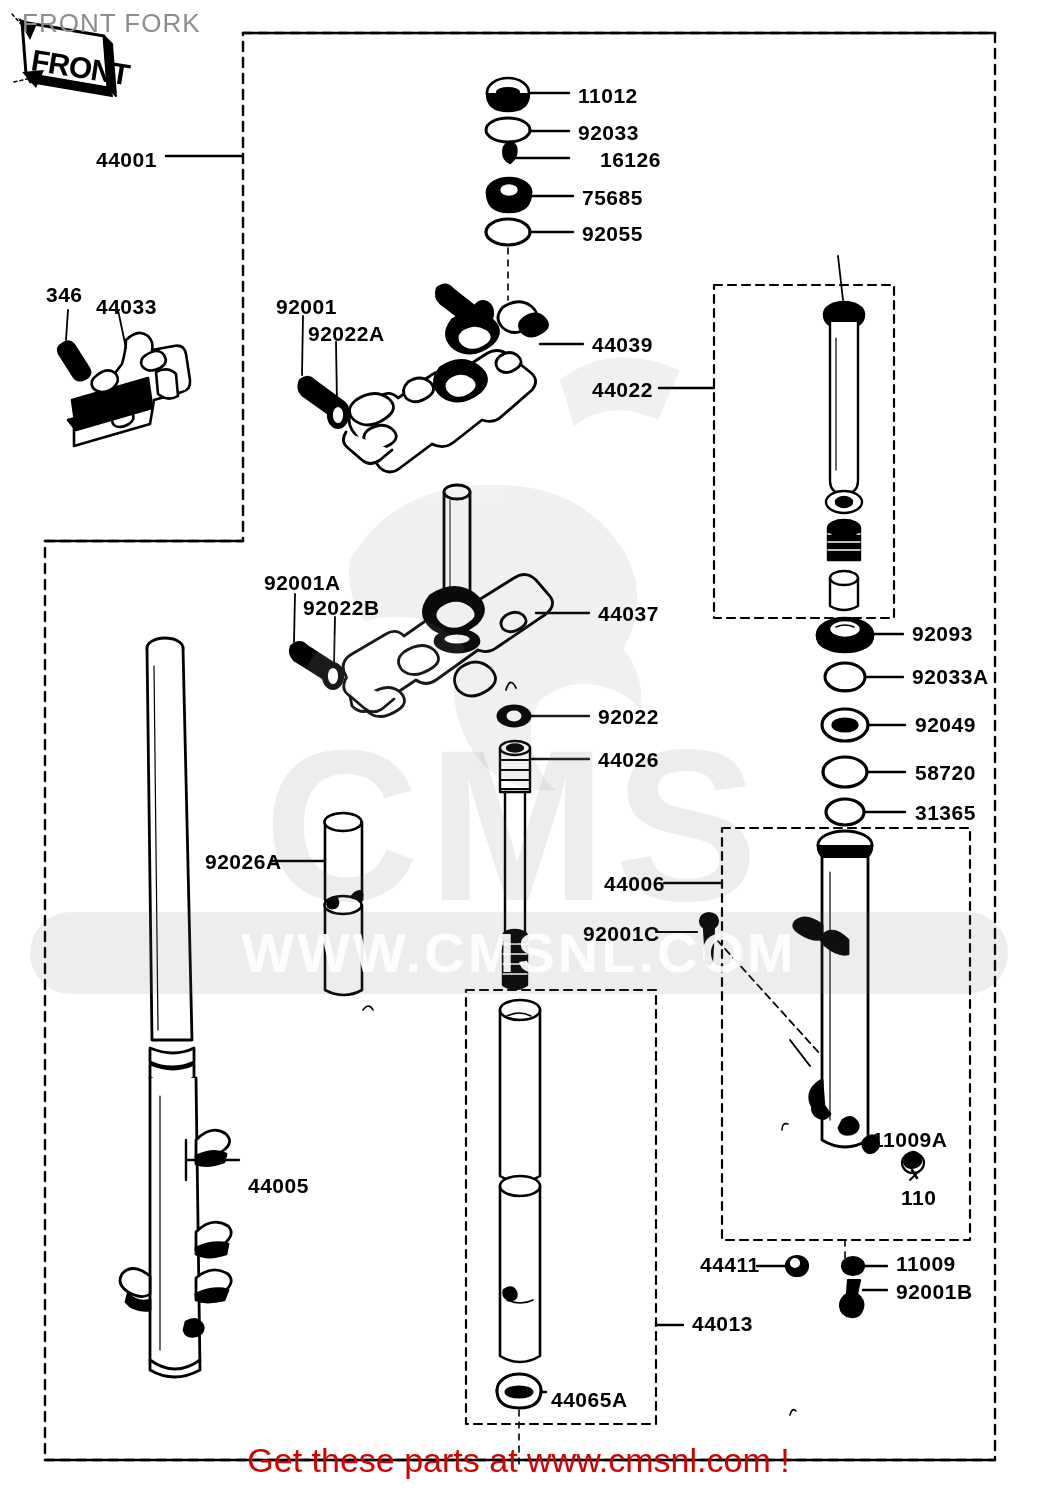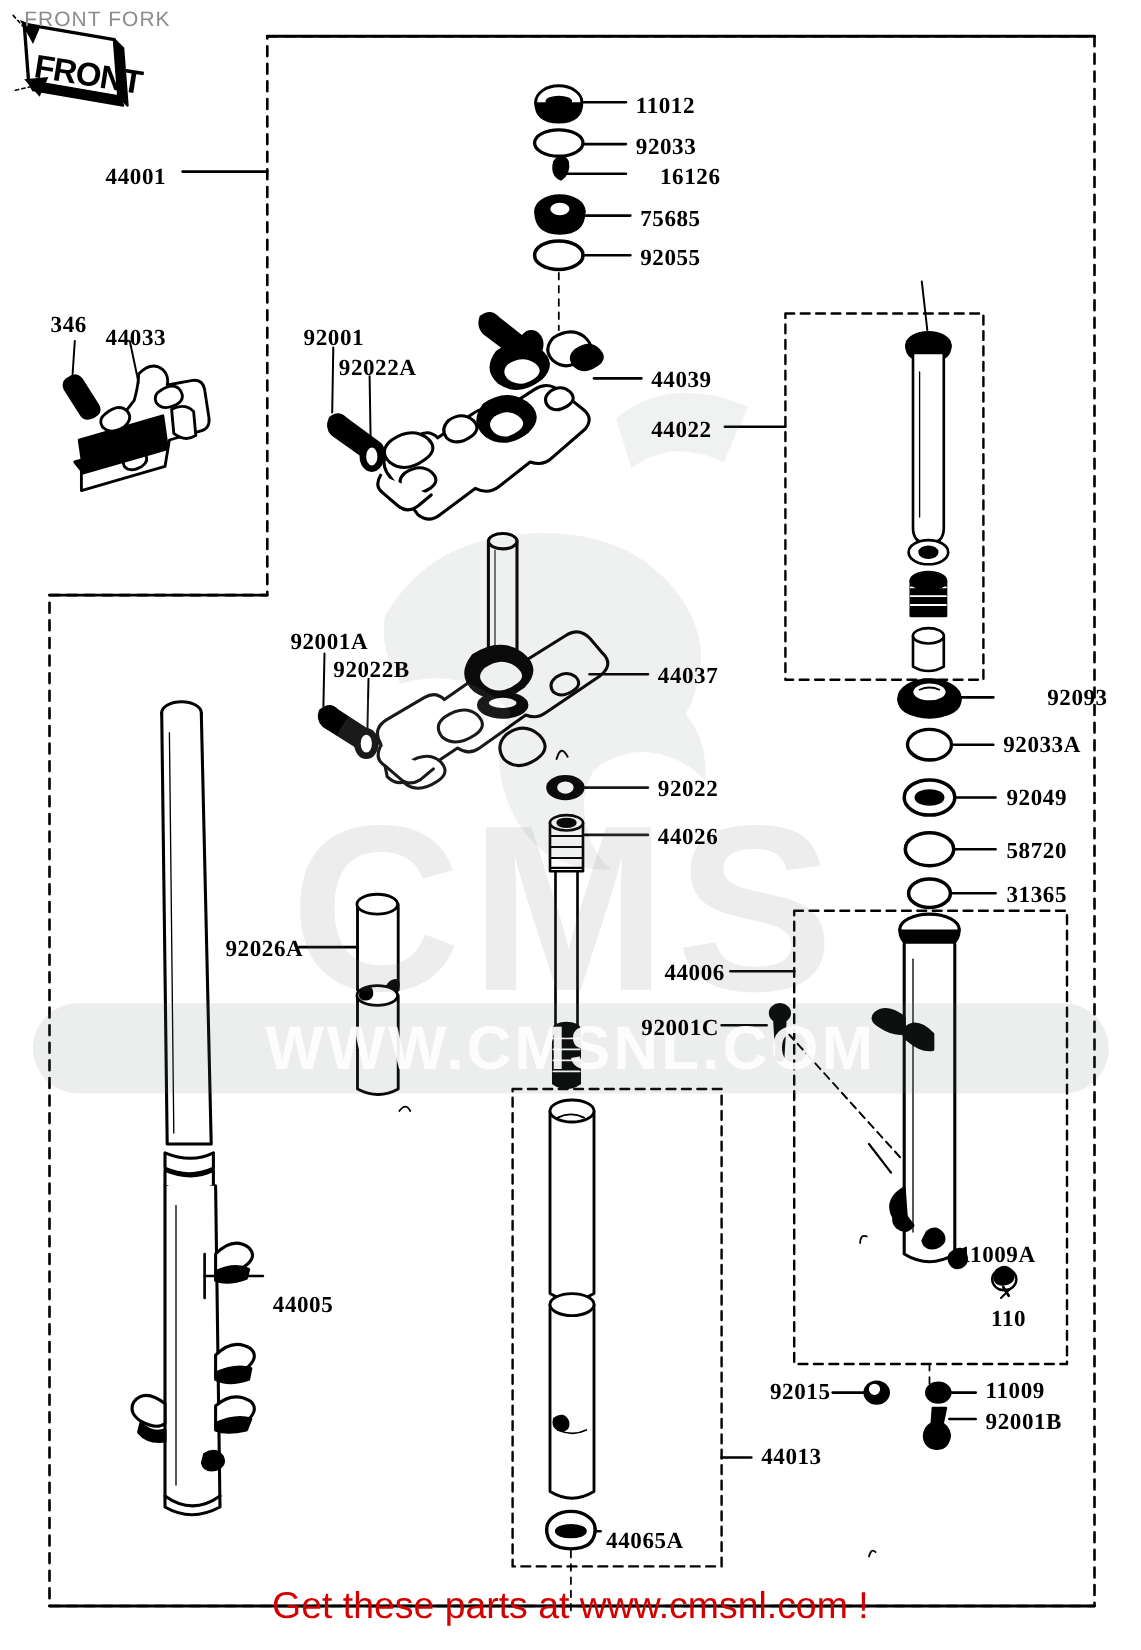--- a/index.html
+++ b/index.html
@@ -6,34 +6,34 @@
   html,body{margin:0;padding:0;background:#ffffff;}
   body{
     font-family:"Liberation Sans", sans-serif;
     width:1037px;height:1500px;position:relative;overflow:hidden;
   }
   #stage{position:absolute;left:0;top:0;width:1037px;height:1500px;}
   #stage svg{position:absolute;left:0;top:0;}
 
   .pagetitle{
     position:absolute;left:22px;top:8px;
-    font-size:19px;color:#8c8c8c;letter-spacing:1px;
+    font-size:26px;color:#8c8c8c;letter-spacing:1px;
     font-family:"Liberation Sans", sans-serif;
     white-space:nowrap;
     z-index:5;
   }
   .footer{
     position:absolute;left:0;top:1441px;width:1037px;
     text-align:center;color:#d40000;font-size:34px;
     font-family:"Liberation Sans", sans-serif;
     white-space:nowrap;z-index:9;
   }
   .lbl{
     position:absolute;
-    font-family:Liberation Serif, serif;
+    font-family:Liberation Sans, sans-serif;
     font-weight:bold;font-size:21px;color:#000;
     white-space:nowrap;letter-spacing:0.5px;
     z-index:7;
   }
   .wm{position:absolute;z-index:1;pointer-events:none;}
 </style>
 </head>
 <body>
 
 <div id="stage">
@@ -410,34 +410,34 @@
   <div class="lbl" style="left:582px;top:222px">92055</div>
   <div class="lbl" style="left:46px;top:283px">346</div>
   <div class="lbl" style="left:96px;top:295px">44033</div>
   <div class="lbl" style="left:276px;top:295px">92001</div>
   <div class="lbl" style="left:308px;top:322px">92022A</div>
   <div class="lbl" style="left:592px;top:333px">44039</div>
   <div class="lbl" style="left:592px;top:378px">44022</div>
   <div class="lbl" style="left:264px;top:571px">92001A</div>
   <div class="lbl" style="left:303px;top:596px">92022B</div>
   <div class="lbl" style="left:598px;top:602px">44037</div>
-  <div class="lbl" style="left:952px;top:622px">92093</div>
+  <div class="lbl" style="left:912px;top:622px">92093</div>
   <div class="lbl" style="left:912px;top:665px">92033A</div>
   <div class="lbl" style="left:915px;top:713px">92049</div>
   <div class="lbl" style="left:598px;top:705px">92022</div>
   <div class="lbl" style="left:598px;top:748px">44026</div>
   <div class="lbl" style="left:915px;top:761px">58720</div>
   <div class="lbl" style="left:915px;top:801px">31365</div>
   <div class="lbl" style="left:205px;top:850px">92026A</div>
   <div class="lbl" style="left:604px;top:872px">44006</div>
   <div class="lbl" style="left:583px;top:922px">92001C</div>
   <div class="lbl" style="left:872px;top:1128px">11009A</div>
   <div class="lbl" style="left:901px;top:1186px">110</div>
   <div class="lbl" style="left:248px;top:1174px">44005</div>
-  <div class="lbl" style="left:700px;top:1253px">92015</div>
+  <div class="lbl" style="left:700px;top:1253px">44411</div>
   <div class="lbl" style="left:896px;top:1252px">11009</div>
   <div class="lbl" style="left:896px;top:1280px">92001B</div>
   <div class="lbl" style="left:692px;top:1312px">44013</div>
   <div class="lbl" style="left:551px;top:1388px">44065A</div>
 
   <div class="footer">Get these parts at www.cmsnl.com !</div>
 
 </div>
 
 </body></html>

